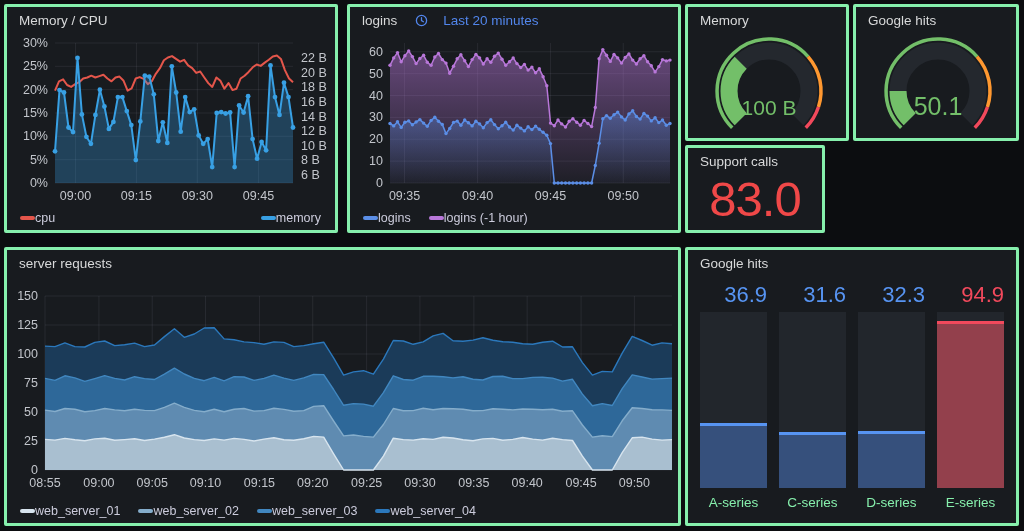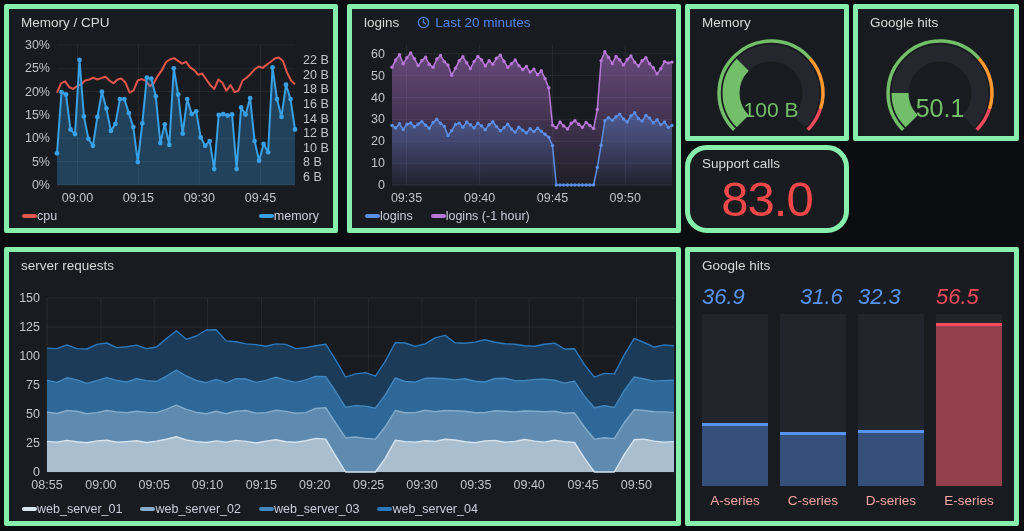--- a/index.html
+++ b/index.html
@@ -1,46 +1,46 @@
 <!DOCTYPE html>
 <html><head>
 <meta charset="utf-8">
 <style>
   html,body{margin:0;padding:0;background:#0c0d10;}
   #dash{position:relative;width:1024px;height:531px;background:#0c0d10;
         font-family:"Liberation Sans","DejaVu Sans",sans-serif;overflow:hidden;}
-  .panel{position:absolute;background:#181b1f;border:5px solid #86efac;border-radius:2px;box-sizing:border-box;}
+  .panel{position:absolute;background:#181b1f;border:3px solid #86efac;border-radius:2px;box-sizing:border-box;}
   #p-memory-cpu{left:4px;top:4px;width:334px;height:229px;}
   #p-logins{left:347px;top:4px;width:334px;height:229px;}
   #p-memory-gauge{left:685px;top:4px;width:164px;height:137px;}
   #p-google-gauge{left:853px;top:4px;width:166px;height:137px;}
-  #p-support-calls{left:685px;top:145px;width:164px;height:88px;border-radius:22px;}
+  #p-support-calls{left:685px;top:145px;width:140px;height:88px;}
   #p-sign-ups{left:853px;top:145px;width:166px;height:88px;}
   #p-server-requests{left:4px;top:247px;width:677px;height:279px;}
   #p-google-bars{left:685px;top:247px;width:334px;height:279px;}
 
   .ptitle{position:absolute;top:6px;left:12px;display:flex;align-items:center;gap:18px;
           font-size:13.5px;font-weight:500;color:#d8d9da;z-index:3;cursor:pointer;white-space:nowrap;}
-  .time-badge{display:flex;align-items:center;gap:5px;color:#5286ec;font-size:13.5px;font-weight:500;}
+  .time-badge{display:flex;align-items:center;gap:15px;color:#5286ec;font-size:13.5px;font-weight:500;}
   .chart{position:absolute;left:0;top:0;}
   .chart text{font-family:"Liberation Sans","DejaVu Sans",sans-serif;font-size:12.5px;fill:#c2c5cb;}
   .legend{position:absolute;bottom:5px;display:flex;align-items:center;font-size:12.5px;color:#ccccdc;z-index:3;}
   .legend.spread{left:13px;right:14px;justify-content:space-between;}
   .legend.row{left:13px;gap:18px;}
   .legend-item{display:flex;align-items:center;cursor:pointer;white-space:nowrap;}
   .swatch{width:15px;height:4px;border-radius:2px;flex:0 0 auto;}
   .stat-value{position:absolute;left:0;right:0;top:24px;bottom:4px;display:flex;align-items:center;
               justify-content:center;font-size:49px;font-weight:500;letter-spacing:-1px;}
   .gauge-svg{position:absolute;left:0;top:0;}
   .bars{position:absolute;left:12px;right:12px;top:32px;bottom:8px;display:flex;gap:12px;}
   .bar-col{flex:1;display:flex;flex-direction:column;min-width:0;}
-  .bar-val{height:28px;font-size:22px;font-weight:500;text-align:left;font-style:italic;}
+  .bar-val{height:28px;font-size:22px;font-weight:500;text-align:right;}
   .bar-track{flex:1;background:#22262c;position:relative;margin-top:2px;}
   .bar-fill{position:absolute;left:0;right:0;bottom:0;box-sizing:border-box;}
-  .bar-label{height:20px;padding-top:7px;font-size:13.5px;color:#fca5a5;text-align:center;
+  .bar-label{height:20px;padding-top:7px;font-size:13.5px;color:#86efac;text-align:center;
              overflow:hidden;text-overflow:ellipsis;}
 </style>
 </head>
 <body>
 
 <div id="dash">
 
   <section class="panel" id="p-memory-cpu">
     <header class="ptitle">
       <span>Memory / CPU</span>
@@ -489,21 +489,21 @@
           <div class="bar-label">C-series</div>
         </div>
         <div class="bar-col">
           <div class="bar-val" style="color: rgb(87, 148, 242);">32.3</div>
           <div class="bar-track">
             <div class="bar-fill" style="height: 32.3%; background: rgb(54, 80, 124); border-top: 3px solid rgb(87, 148, 242);"></div>
           </div>
           <div class="bar-label">D-series</div>
         </div>
         <div class="bar-col">
-          <div class="bar-val" style="color: rgb(242, 73, 92);">56.5</div>
+          <div class="bar-val" style="color: rgb(242, 73, 92);">94.9</div>
           <div class="bar-track">
             <div class="bar-fill" style="height: 94.9%; background: rgb(147, 64, 76); border-top: 3px solid rgb(242, 73, 92);"></div>
           </div>
           <div class="bar-label">E-series</div>
         </div>
       </div>
   </section>
 
 </div>
 

